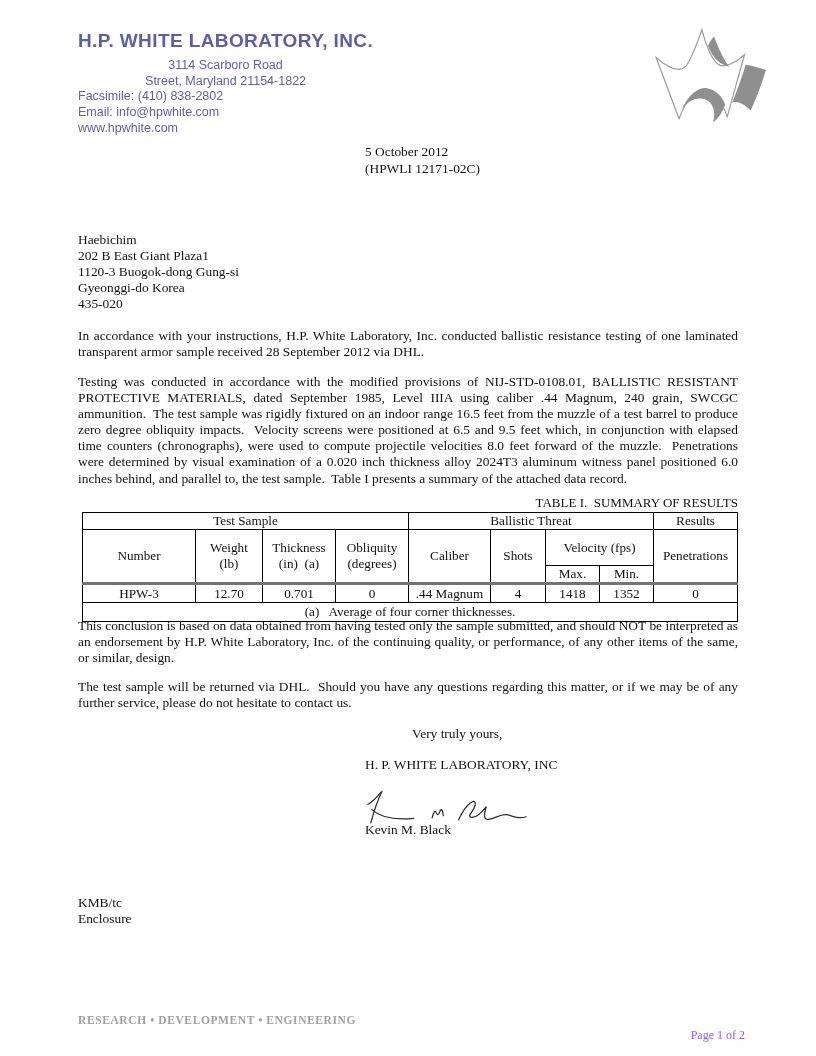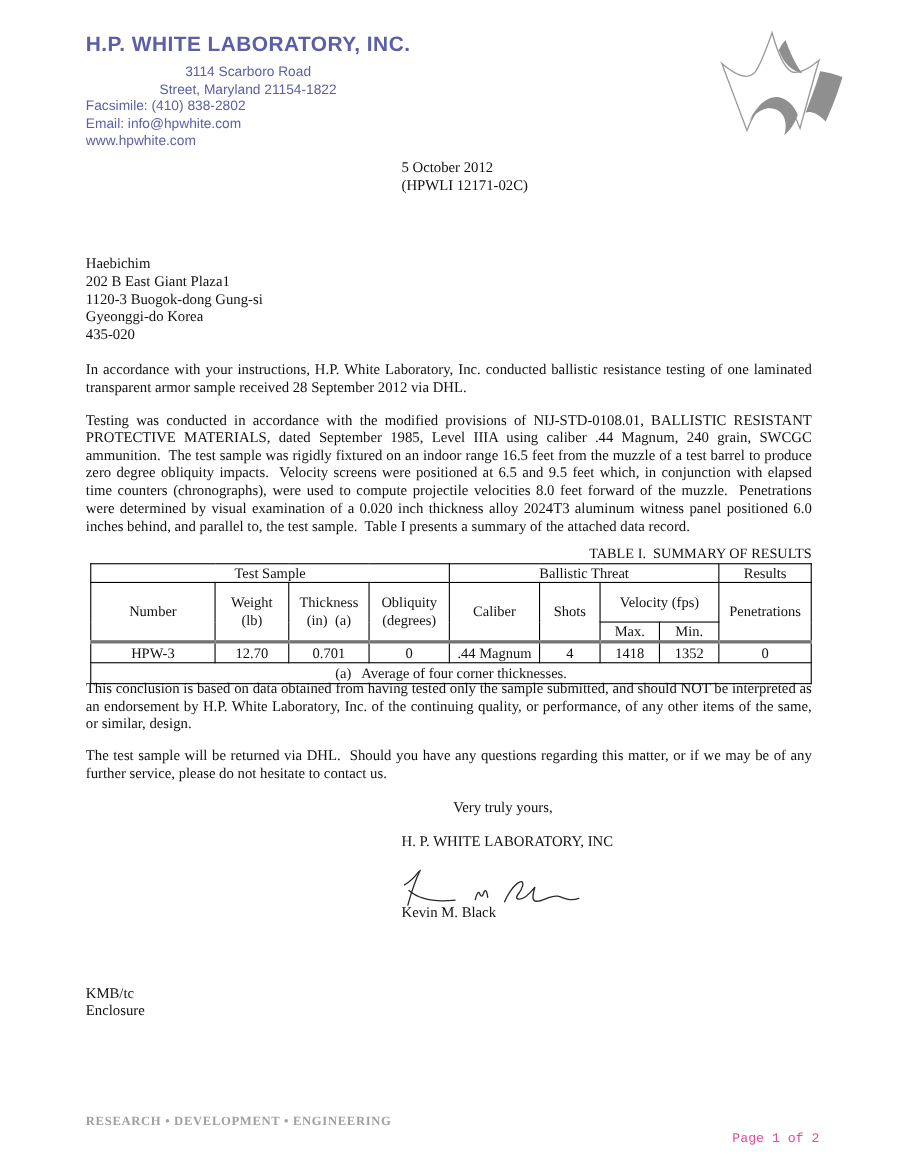--- a/index.html
+++ b/index.html
@@ -63,22 +63,22 @@
   .refblock { position: absolute; top: 863px; left: 78px; font-size: 13.4px; line-height: 16px; margin-top: 32px; }
   
   .tagline {
     position: absolute; top: 1014px; left: 78px;
     font-family: "Liberation Serif", serif;
     font-weight: bold; font-size: 11.5px; letter-spacing: 0.6px;
     color: #a0a0a0;
   }
   .pagenum {
     position: absolute; top: 1028px; right: 71px;
-    font-family: Liberation Mono, monospace;
-    font-size: 12px; color: #ec4899;
+    font-family: Liberation Serif, serif;
+    font-size: 12px; color: #8b5cf6;
   }
 </style>
 </head>
 <body>
 
 <div class="page">
 
   <div class="letterhead">
     <div class="lh-title">H.P. WHITE LABORATORY, INC.</div>
     <div class="lh-line lh-bold">3114 Scarboro Road</div>

